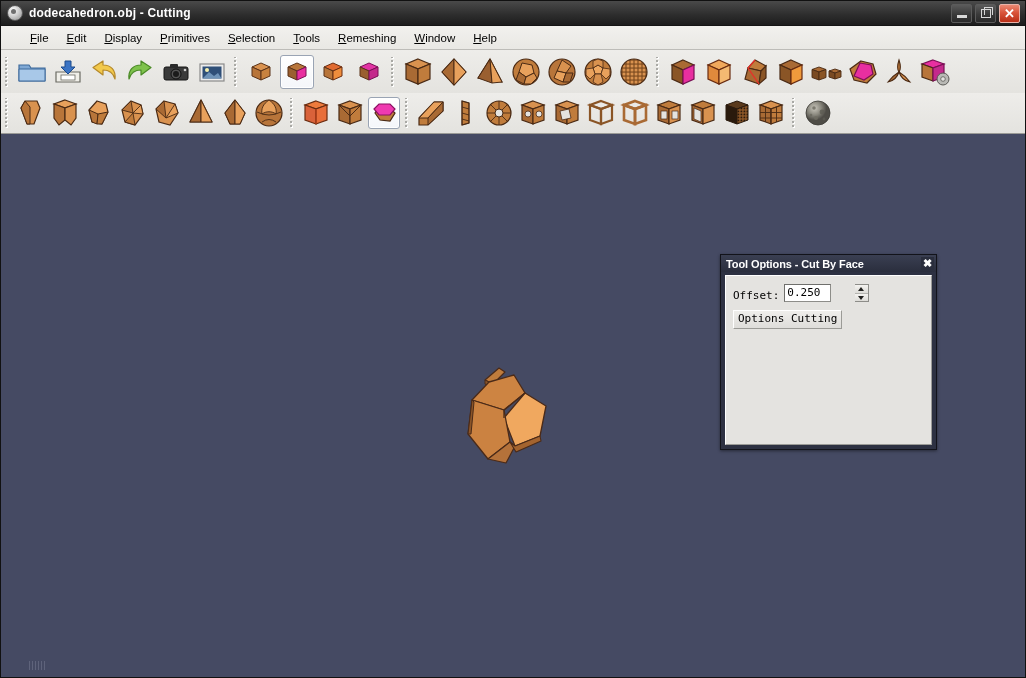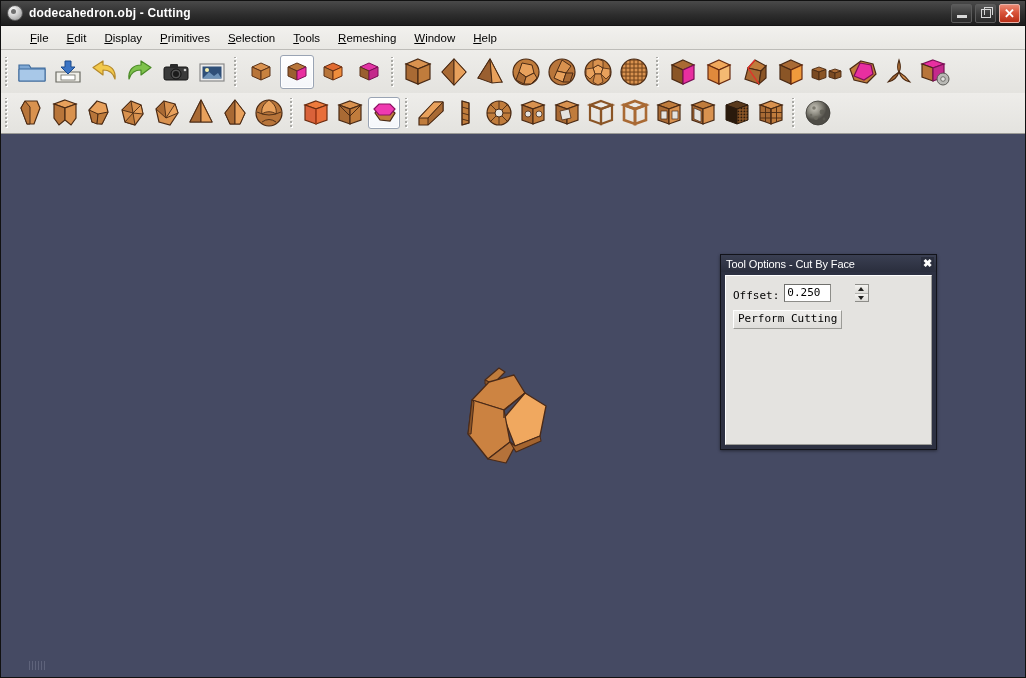--- a/index.html
+++ b/index.html
@@ -216,21 +216,21 @@
     height: 17px;
     background: linear-gradient(180deg, #3a3f52 0%, #2a2e3d 100%);
     display: flex;
     align-items: center;
     padding: 0 2px 0 5px;
     box-sizing: border-box;
   }
   .dlg-title-text {
     color: #ffffff;
     font-size: 11px;
-    font-weight: normal;
+    font-weight: bold;
     white-space: nowrap;
     letter-spacing: -0.1px;
   }
   .dlg-close {
     margin-left: auto;
     width: 13px;
     height: 13px;
     color: #ffffff;
     font-size: 11px;
     font-weight: bold;
@@ -807,18 +807,18 @@
         <span class="spin-wrap">
           <span class="spin-input">0.250</span>
           <span class="spin-btns">
             <span class="spin-btn up"></span>
             <span class="spin-btn down"></span>
           </span>
         </span>
       </div>
 
       <div>
-        <span class="push-btn">Perform Cutting</span>
+        <span class="push-btn">Options Cutting</span>
       </div>
     </div>
   </div>
 
 </div>
 
 </body></html>

